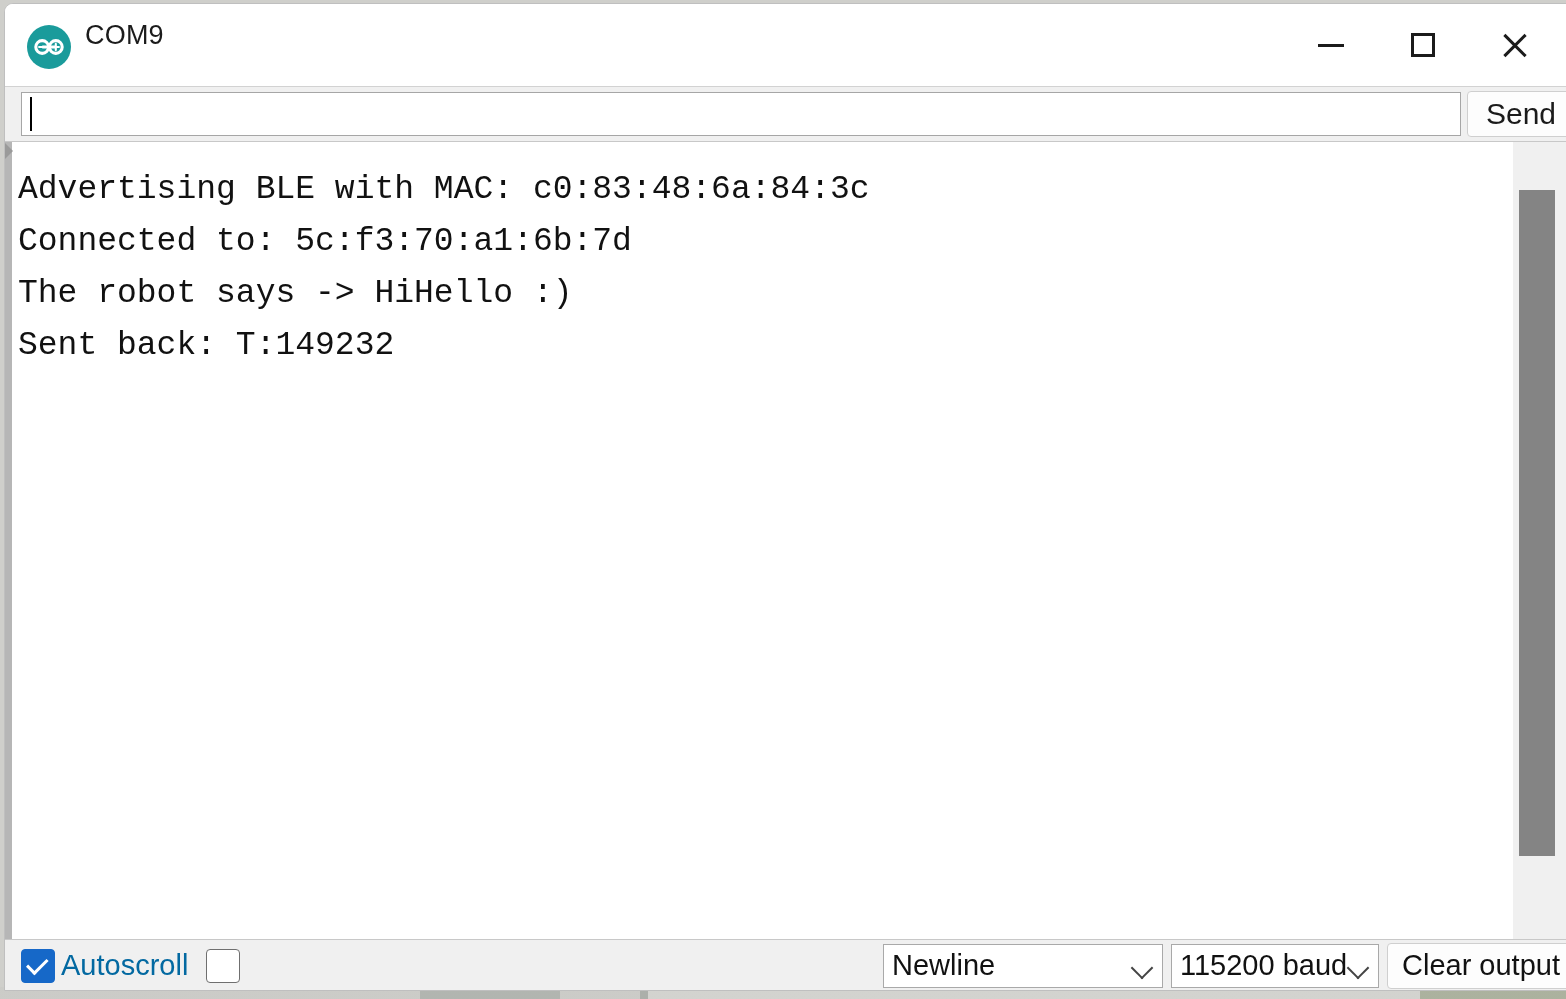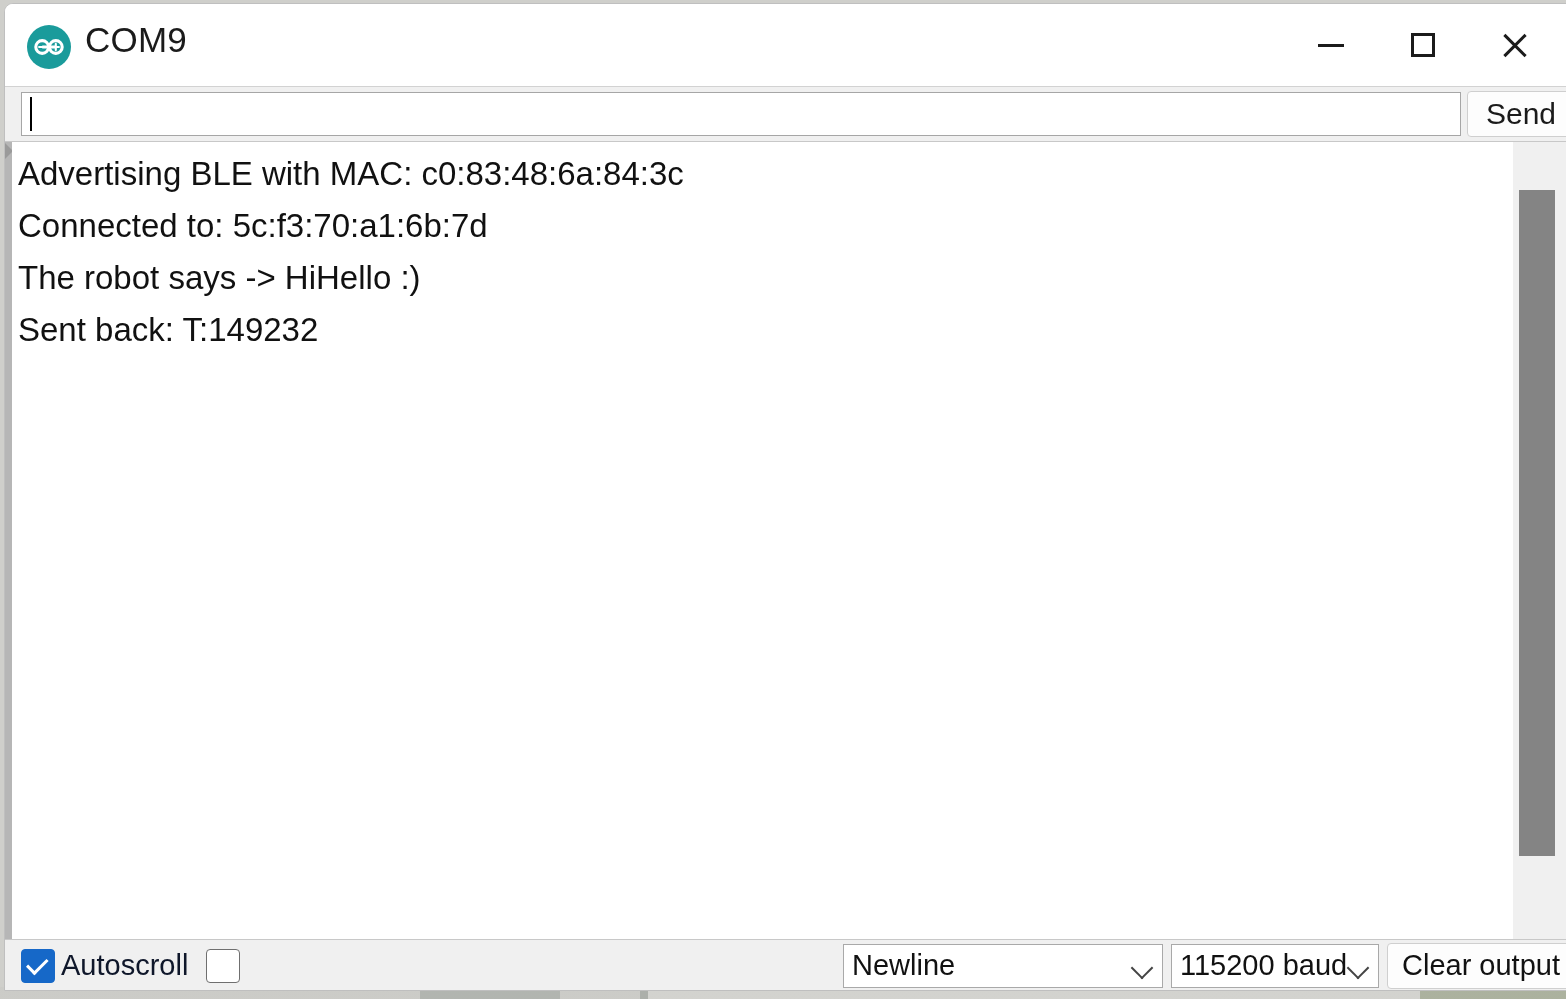--- a/index.html
+++ b/index.html
@@ -60,21 +60,21 @@
     position: absolute;
     left: 20px;
     top: 19px;
     width: 48px;
     height: 48px;
   }
   .title-text {
     position: absolute;
     left: 80px;
     top: 16px;
-    font-size: 35px;
+    font-size: 27px;
     color: #1b1b1b;
     font-family: "Liberation Sans", sans-serif;
     letter-spacing: .2px;
   }
   .winbtns {
     position: absolute;
     right: 14px;
     top: 0;
     height: 82px;
     display: flex;
@@ -192,26 +192,27 @@
     width: 0; height: 0;
     border-top: 9px solid transparent;
     border-bottom: 9px solid transparent;
     border-left: 9px solid #9a9a9a;
   }
   .console {
     flex: 1;
     position: relative;
     background: #ffffff;
     padding: 6px 0 0 6px;
-    font-family: Liberation Sans, sans-serif;
+    font-family: Liberation Mono, monospace;
     font-size: 33px;
     line-height: 52px;
     color: #111111;
     white-space: pre;
     overflow: hidden;
+    margin-top: 16px;
   }
   .scrollbar {
     position: relative;
     width: 62px;
     flex: 0 0 62px;
     background: #f0f0f0;
     border-left: 1px solid #ffffff;
   }
   .scroll-thumb {
     position: absolute;
@@ -258,21 +259,21 @@
   }
   .chk .tick {
     width: 17px;
     height: 9px;
     border-left: 3px solid #ffffff;
     border-bottom: 3px solid #ffffff;
     transform: rotate(-45deg) translate(1px,-2px);
   }
   .chk-label {
     font-size: 29px;
-    color: #0f172a;
+    color: #0369a1;
     margin-left: 6px;
     font-family: "Liberation Sans", sans-serif;
     white-space: nowrap;
   }
   .spacer { flex: 1; }
 
   .dropdown {
     position: relative;
     height: 44px;
     background: #ffffff;
@@ -280,21 +281,21 @@
     box-sizing: border-box;
     display: flex;
     align-items: center;
     padding: 0 38px 0 8px;
     font-size: 29px;
     color: #111111;
     font-family: "Liberation Sans", sans-serif;
     margin-right: 8px;
     white-space: nowrap;
   }
-  .dropdown.newline { width: 320px; }
+  .dropdown.newline { width: 280px; }
   .dropdown.baud    { width: 208px; }
   .chev {
     position: absolute;
     right: 12px;
     top: 15px;
     width: 14px;
     height: 14px;
     border-right: 2px solid #444;
     border-bottom: 2px solid #444;
     transform: rotate(45deg);

